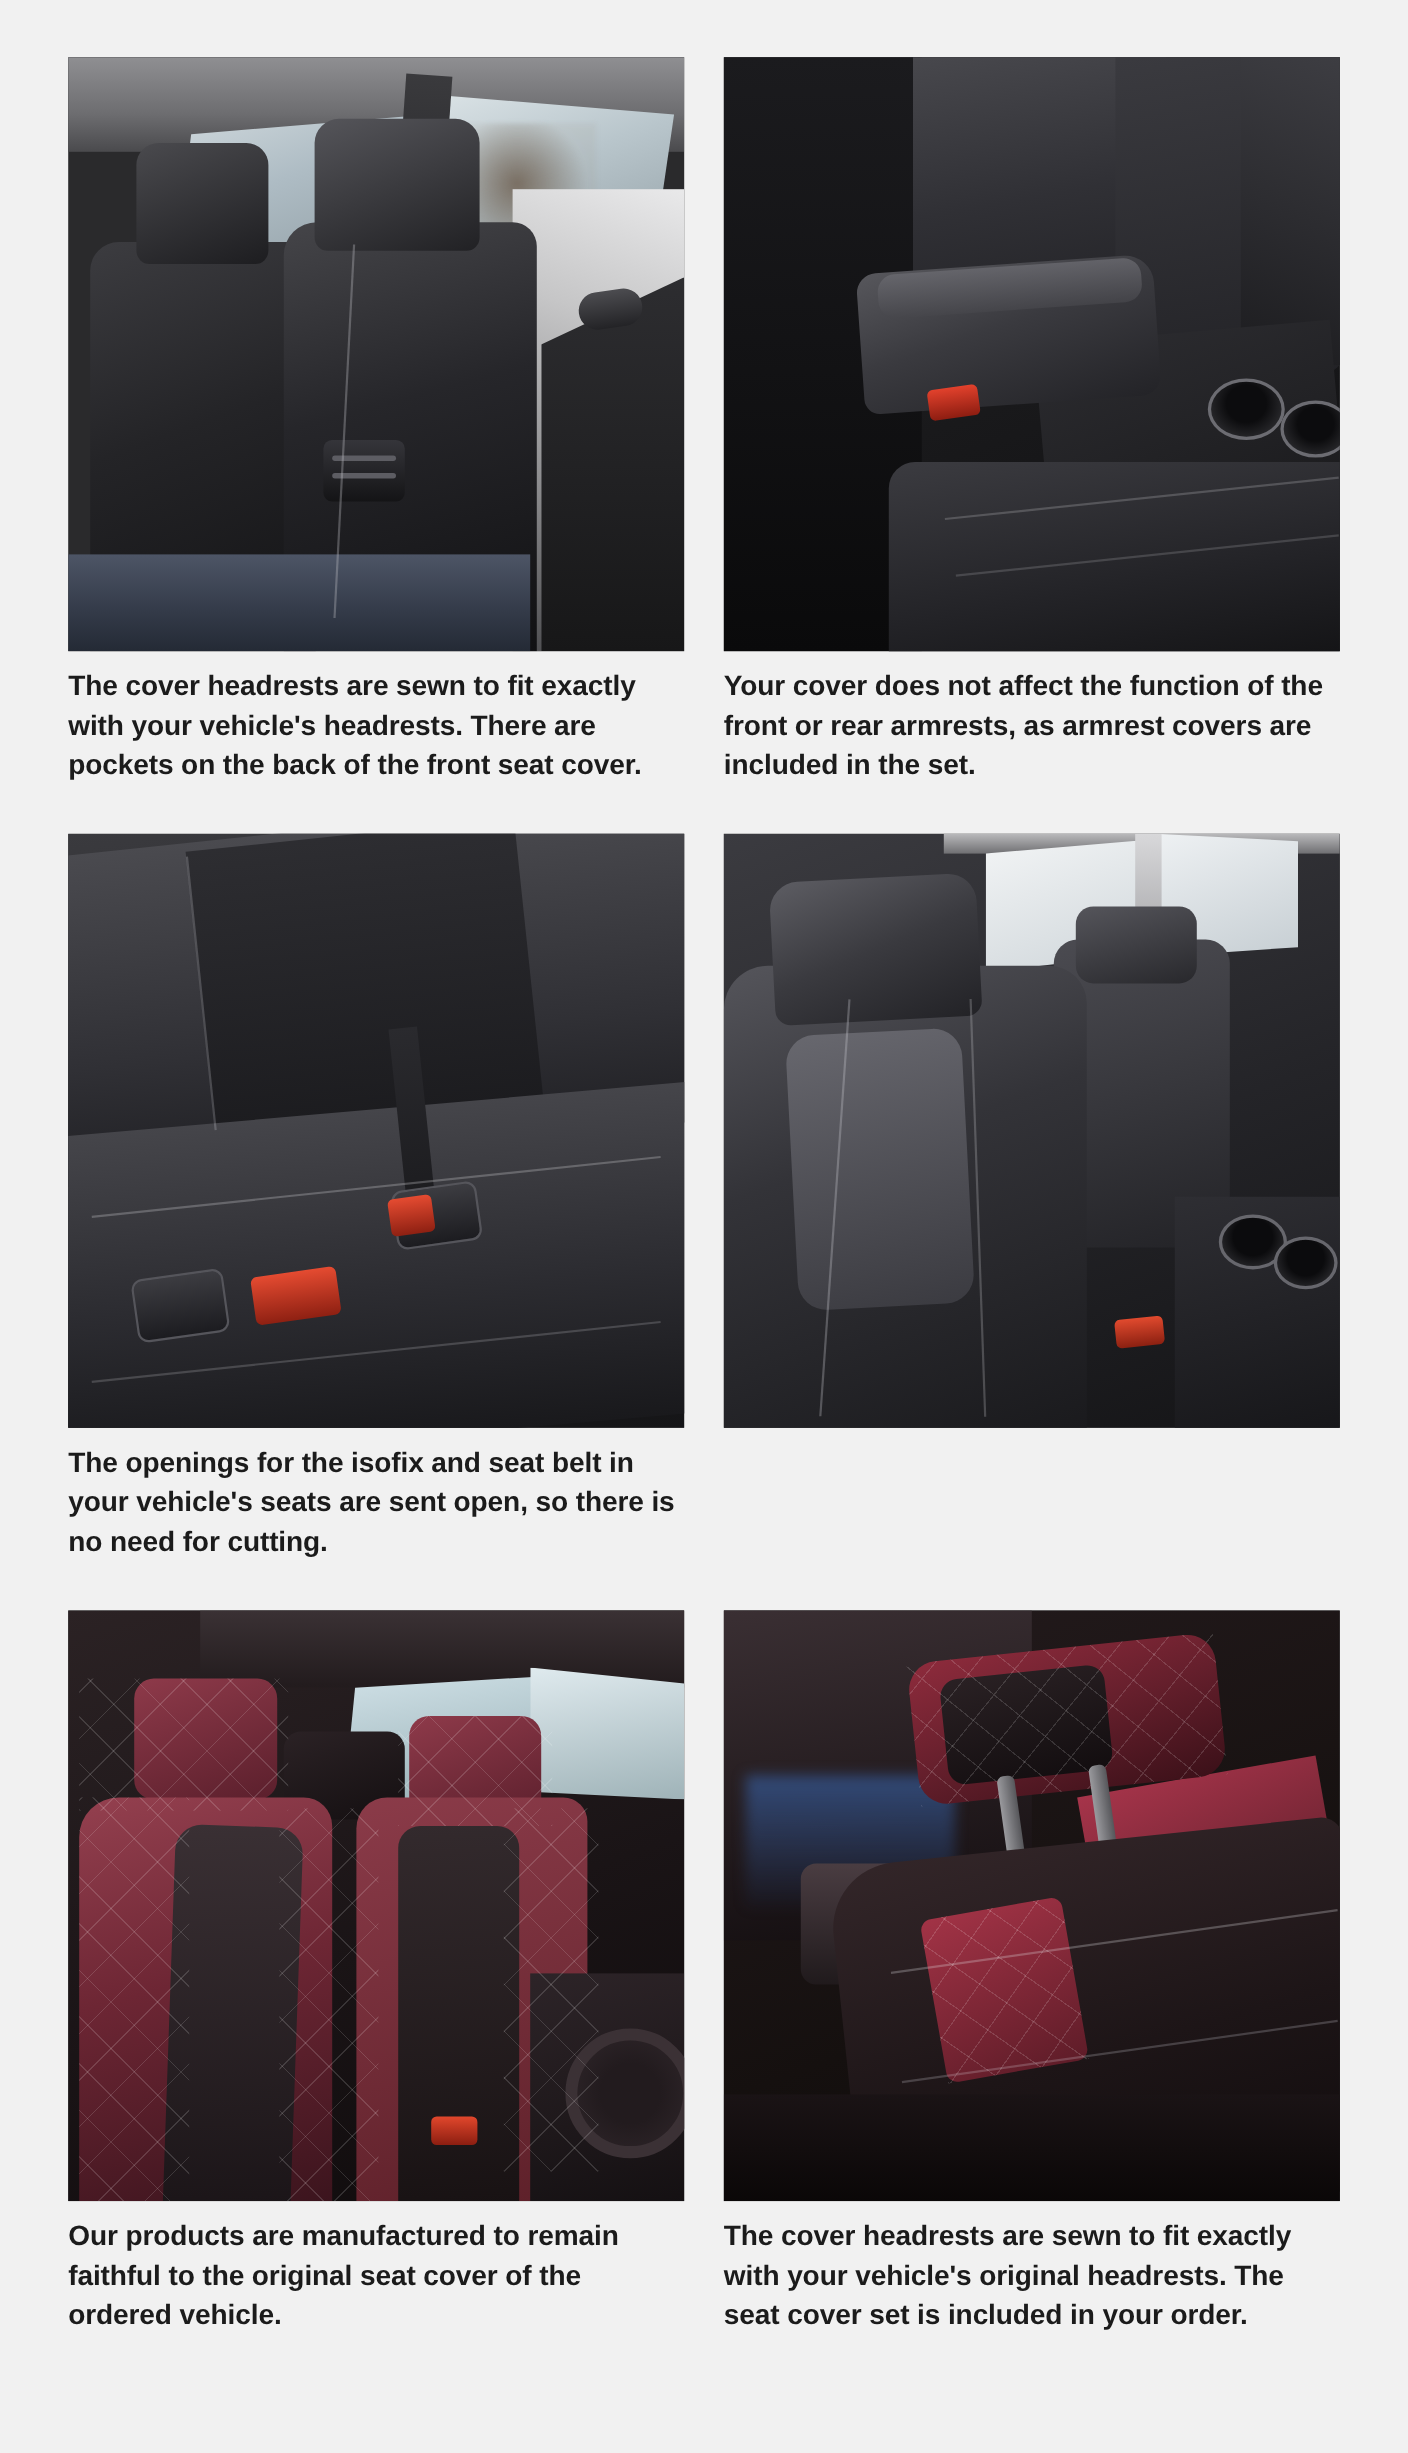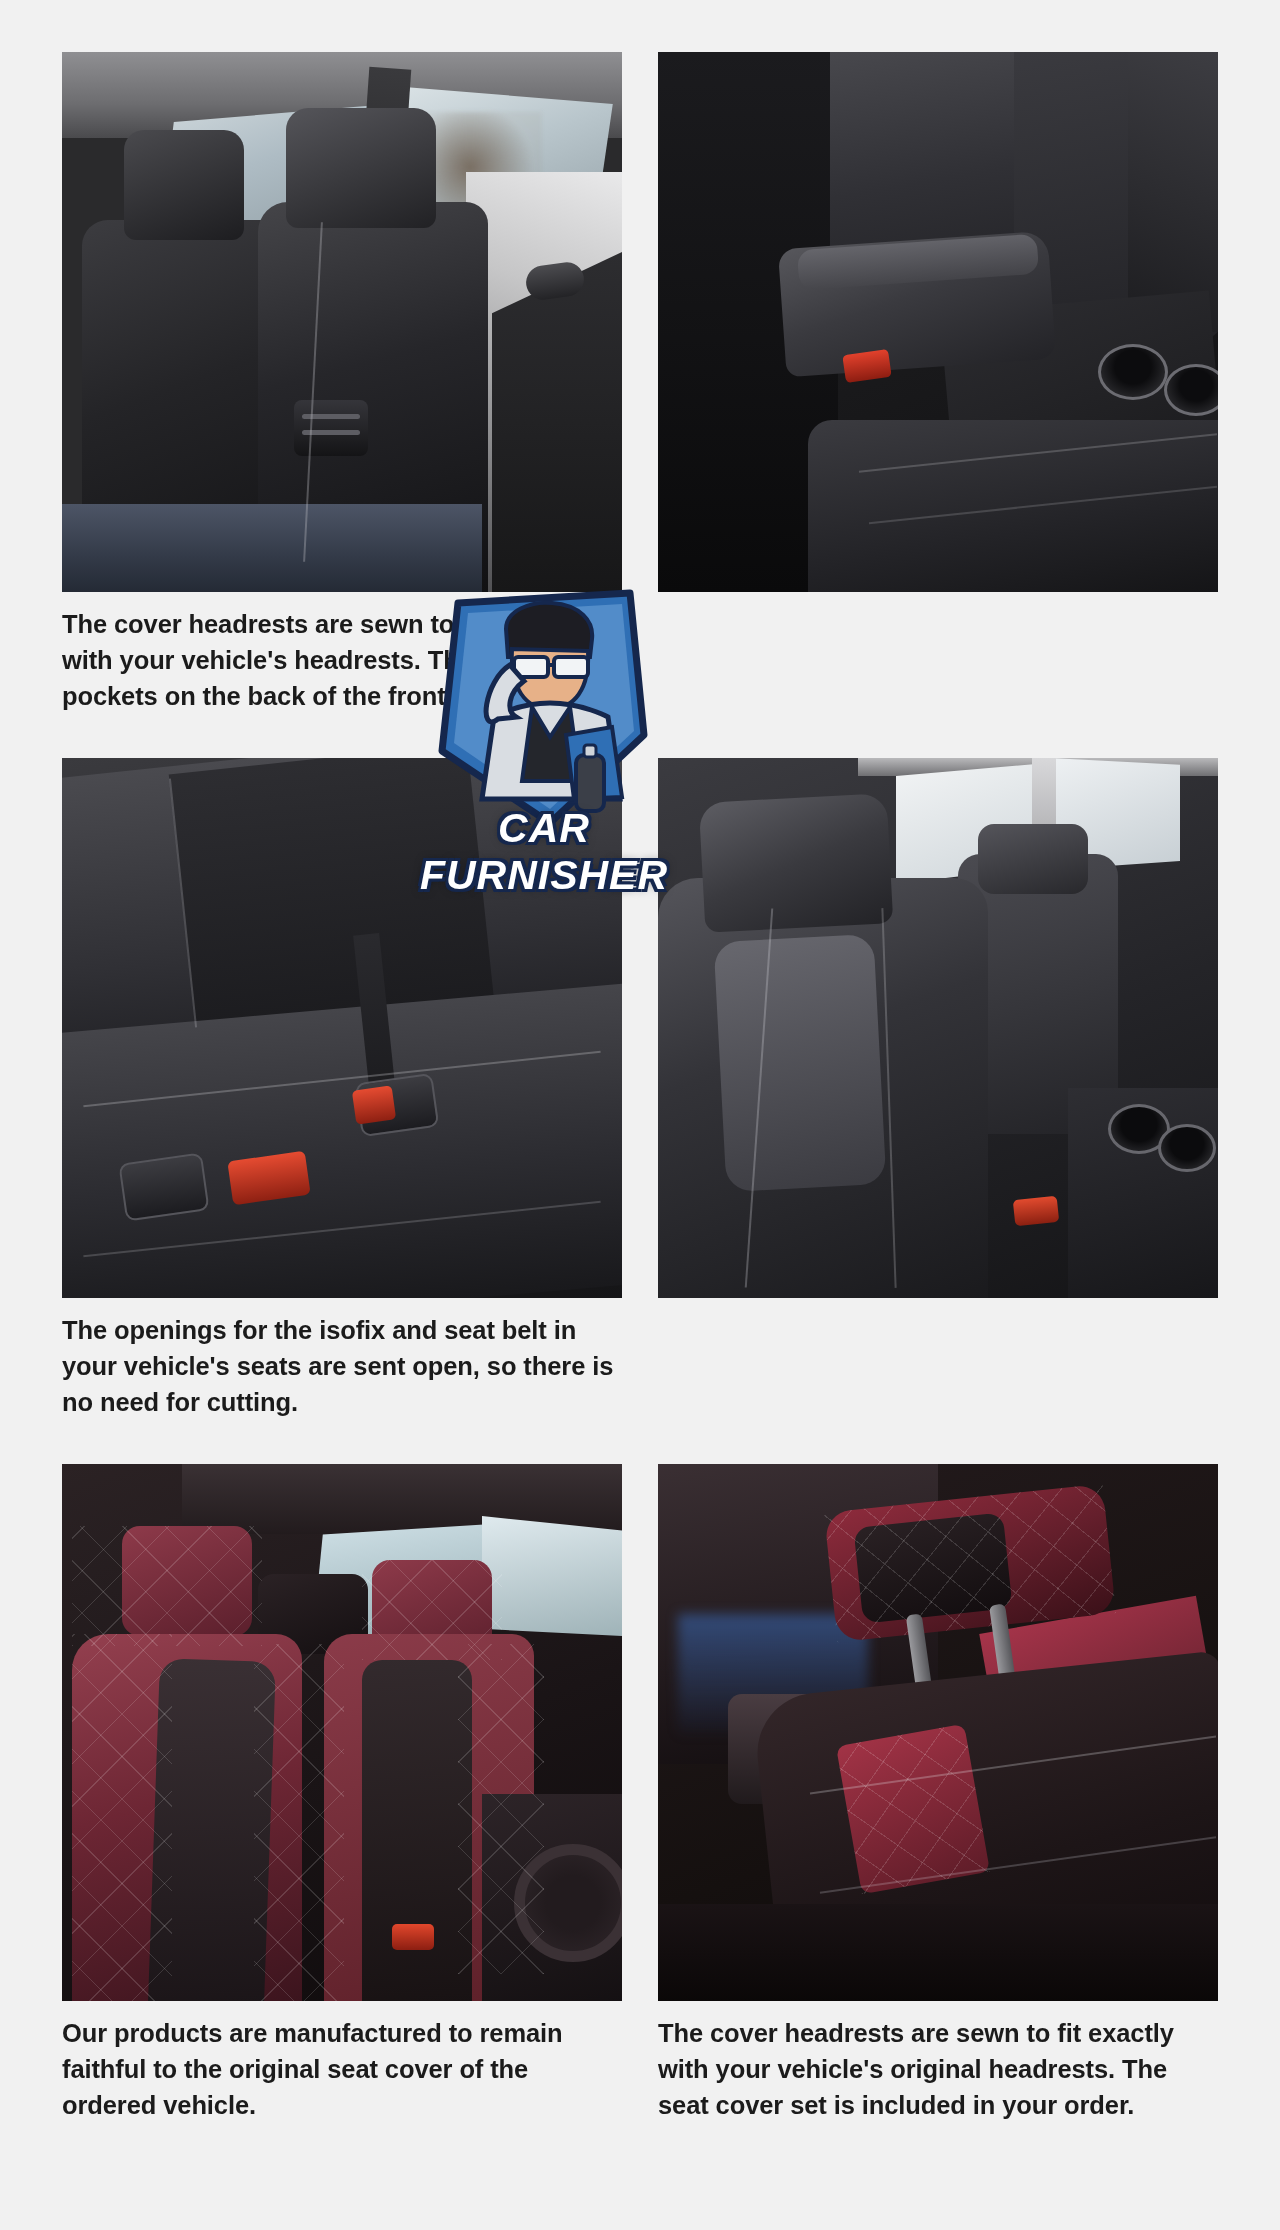--- a/index.html
+++ b/index.html
@@ -582,20 +582,23 @@
           <div class="lay p2-console"></div>
           <div class="lay p2-armrest"></div>
           <div class="lay p2-armrest-top"></div>
           <div class="lay p2-cup1"></div>
           <div class="lay p2-cup2"></div>
           <div class="lay p2-buckle"></div>
           <div class="lay p2-seatbase"></div>
           <div class="lay p2-seam"></div>
           <div class="lay p2-seam2"></div>
         </div>
+      </div>
+      <div class="cap-wrap">
+        <div class="caption">Your cover does not affect the function of the front or rear armrests, as armrest covers are included in the set.</div>
       </div>
     </div>
 
     <div class="cell">
       <div class="photo">
         <div class="scene">
           <div class="lay p3-bg"></div>
           <div class="lay p3-back"></div>
           <div class="lay p3-backdark"></div>
           <div class="lay p3-base"></div>
@@ -687,40 +690,13 @@
           <div class="lay p6-floor"></div>
         </div>
       </div>
       <div class="cap-wrap">
         <div class="caption">The cover headrests are sewn to fit exactly with your vehicle's original headrests. The seat cover set is included in your order.</div>
       </div>
     </div>
 
   </div>
 
-  <div class="watermark">
-    <svg width="290" height="270" viewBox="0 0 290 270">
-
-      <path d="M60 18 L232 8 L246 150 L152 238 L44 166 Z" fill="#2f6fb5" stroke="#15274d" stroke-width="7" stroke-linejoin="round"></path>
-      <path d="M70 28 L224 19 L236 146 L152 224 L56 158 Z" fill="#6fa4d8" opacity="0.55"></path>
-
-      <path d="M108 44 C108 26 132 16 154 18 C182 20 196 36 194 54 L192 72 L110 72 Z" fill="#1d1d23" stroke="#15274d" stroke-width="4"></path>
-
-      <path d="M114 64 C112 104 128 124 152 124 C176 124 192 104 190 66 Z" fill="#e7b188" stroke="#15274d" stroke-width="4"></path>
-
-      <rect x="116" y="72" width="34" height="20" rx="4" fill="#f2f4f6" stroke="#15274d" stroke-width="4"></rect>
-      <rect x="156" y="72" width="34" height="20" rx="4" fill="#f2f4f6" stroke="#15274d" stroke-width="4"></rect>
-      <line x1="150" y1="80" x2="156" y2="80" stroke="#15274d" stroke-width="4"></line>
-
-      <path d="M96 132 C96 132 120 118 152 118 C184 118 210 132 210 132 L222 214 L84 214 Z" fill="#d9dde2" stroke="#15274d" stroke-width="5"></path>
-
-      <path d="M134 122 L152 152 L172 122 L182 196 L124 196 Z" fill="#24262c" stroke="#15274d" stroke-width="4"></path>
-
-      <path d="M168 150 L214 142 L224 212 L176 214 Z" fill="#2f6fb5" stroke="#15274d" stroke-width="4"></path>
-
-      <path d="M100 134 C80 150 86 96 112 80 L126 96 C110 108 108 126 118 132 Z" fill="#d9dde2" stroke="#15274d" stroke-width="5"></path>
-
-      <rect x="178" y="170" width="28" height="56" rx="8" fill="#3b3f48" stroke="#15274d" stroke-width="4"></rect>
-      <rect x="186" y="160" width="12" height="12" rx="3" fill="#cfd4da" stroke="#15274d" stroke-width="3"></rect>
-    </svg>
-    <div class="wm-text">CAR FURNISHER</div>
-  </div>
 </div>
 
 </body></html>

